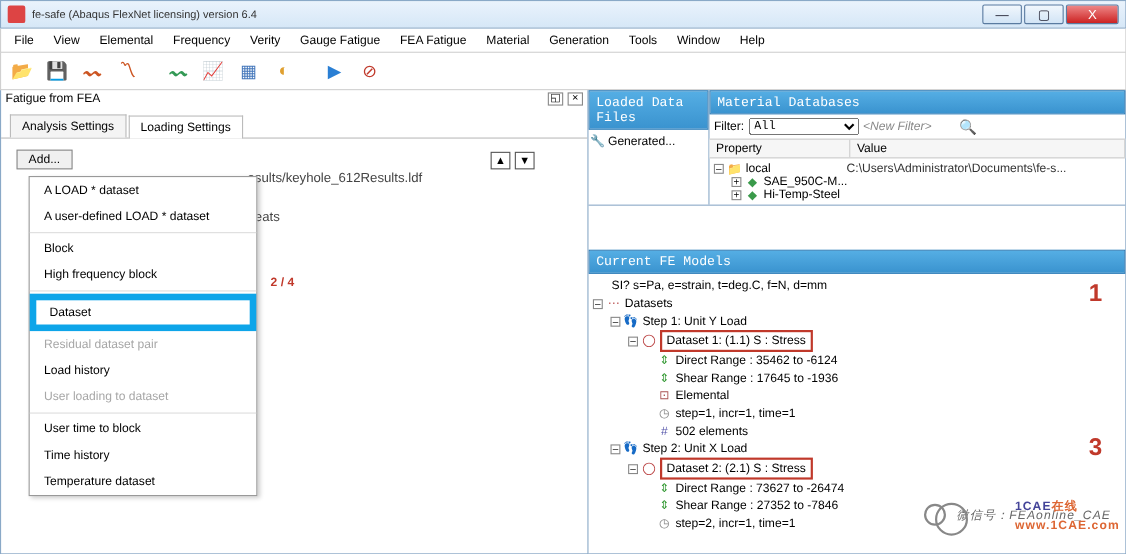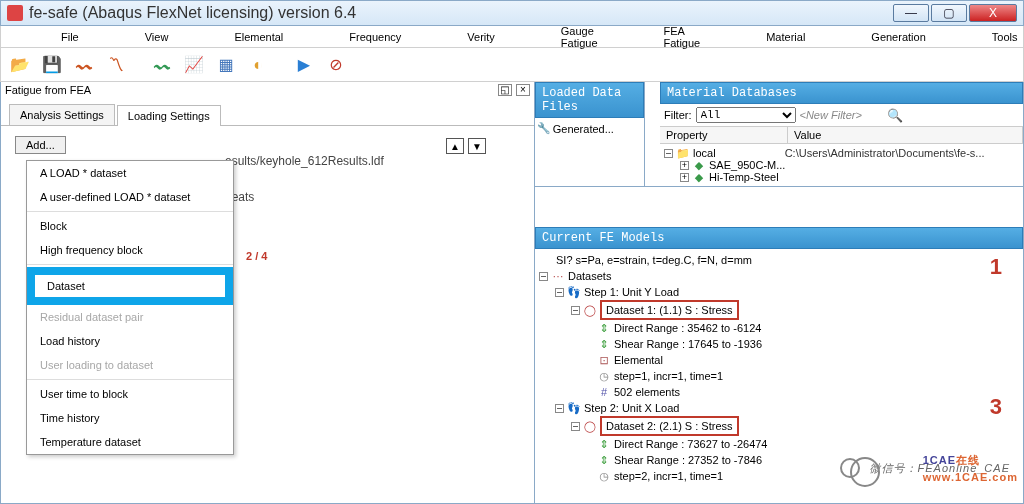--- a/index.html
+++ b/index.html
@@ -1,28 +1,28 @@
 <!DOCTYPE html>
 <html><head>
 <meta charset="utf-8">
 <style>
   * { box-sizing: border-box; margin: 0; padding: 0; font-family: Tahoma, Arial, sans-serif; font-size: 11px; }
   body { width: 1024px; height: 504px; background: #fff; position: relative; overflow: hidden; }
 
   
   .titlebar { height: 26px; background: linear-gradient(#eaf3fc,#d6e7f7); border: 1px solid #8aa9c7; display: flex; align-items: center; padding: 0 6px; }
   .titlebar .appicon { width: 16px; height: 16px; background: #d44; border-radius: 2px; margin-right: 6px; }
-  .titlebar .title { flex: 1; color: #333; font-size: 16px; }
+  .titlebar .title { flex: 1; color: #333; font-size: 10px; }
   .titlebar .winbtn { width: 36px; height: 18px; margin-left: 2px; text-align: center; line-height: 16px; border: 1px solid #5a7ba0; border-radius: 2px; background: linear-gradient(#f1f7fd,#d2e4f5); cursor: pointer; font-size: 12px; }
   .titlebar .winbtn.min { color: #223; }
   .titlebar .winbtn.max { color: #223; }
   .titlebar .winbtn.close { background: linear-gradient(#e88,#c22); color: #fff; width: 48px; }
 
   .menubar { height: 22px; border: 1px solid #d0d0d0; border-top: none; display: flex; align-items: center; padding: 0 4px; gap: 2px; }
-  .menubar .mitem { padding: 2px 8px; cursor: pointer; margin-left: 48px; }
+  .menubar .mitem { padding: 2px 8px; cursor: pointer; }
 
   .toolbar { height: 34px; border: 1px solid #d0d0d0; border-top: none; display: flex; align-items: center; padding: 0 6px; gap: 6px; }
   .tbtn { width: 26px; height: 26px; border: 1px solid transparent; border-radius: 3px; display: flex; align-items: center; justify-content: center; cursor: pointer; font-size: 16px; }
 
   .main { display: flex; height: calc(504px - 26px - 22px - 34px); }
 
   
   .left { width: 535px; border: 1px solid #8aa9c7; border-top: none; display: flex; flex-direction: column; position: relative; }
   .panel-title { font-family: "Courier New", monospace; font-size: 12px; padding: 2px 4px; display: flex; align-items: center; }
   .panel-title .ctl { margin-left: auto; display: flex; gap: 4px; }
@@ -33,32 +33,32 @@
   .left-body { position: relative; padding: 10px 14px; flex: 1; }
   .addbtn { padding: 2px 10px; border: 1px solid #888; background: #f0f0f0; cursor: pointer; font-family: "MS Sans Serif", sans-serif; }
   .nav-arrows { position: absolute; right: 48px; top: 12px; display: flex; gap: 4px; }
   .nav-arrows span { width: 18px; height: 16px; border: 1px solid #555; display: flex; align-items: center; justify-content: center; cursor: pointer; font-size: 10px; }
   .info-line { color: #444; margin-top: 6px; font-size: 12px; }
 
   
   .popup { position: absolute; left: 26px; top: 160px; width: 208px; background: #fff; border: 1px solid #999; box-shadow: 2px 2px 4px rgba(0,0,0,0.2); z-index: 50; }
   .popup .pitem { padding: 5px 12px; cursor: pointer; border: 1px solid transparent; }
   .popup .pitem.disabled { color: #a7a7a7; cursor: default; }
-  .popup .pitem.boxed { border: 8px solid #0ea5e9; }
+  .popup .pitem.boxed { border: 6px solid #0ea5e9; }
   .popup .sep { height: 1px; background: #ddd; margin: 2px 0; }
 
   
   .right { flex: 1; display: flex; flex-direction: column; border: 1px solid #8aa9c7; border-top: none; border-left: none; gap: 40px; }
   .right-row1 { display: flex; border-bottom: 1px solid #8aa9c7; }
   .sub-panel { display: flex; flex-direction: column; }
   .sp-title { background: linear-gradient(#55aee4,#3a93cf); color: #fff; font-family: "Courier New", monospace; font-size: 12px; padding: 3px 6px; border: 1px solid #2d7db8; }
   .loaded { width: 110px; border-right: 1px solid #8aa9c7; }
   .loaded-body { padding: 4px 2px; }
   .loaded-body .row { display: flex; align-items: center; gap: 2px; font-size: 11px; }
-  .mat { flex: 1; margin-left: 15px; }
+  .mat { flex: 1; }
   .filterbar { padding: 3px 4px; display: flex; align-items: center; gap: 4px; font-family: "Courier New", monospace; font-size: 11px; }
   .filterbar select { font-family: "Courier New", monospace; font-size: 11px; width: 100px; }
   .filterbar .newfilter { color: #888; font-style: italic; width: 80px; }
   .filterbar .mag { cursor: pointer; font-size: 13px; margin-left: 4px; }
   .prop-head { display: flex; border-top: 1px solid #ccc; border-bottom: 1px solid #ccc; background: #f6f6f6; }
   .prop-head div { padding: 2px 6px; border-right: 1px solid #ccc; }
   .prop-head .c1 { width: 128px; }
   .prop-head .c2 { flex: 1; }
   .tree { padding: 3px 4px; font-size: 11px; }
   .tree .node { display: flex; align-items: center; gap: 3px; padding: 0px 0; white-space: nowrap; }

